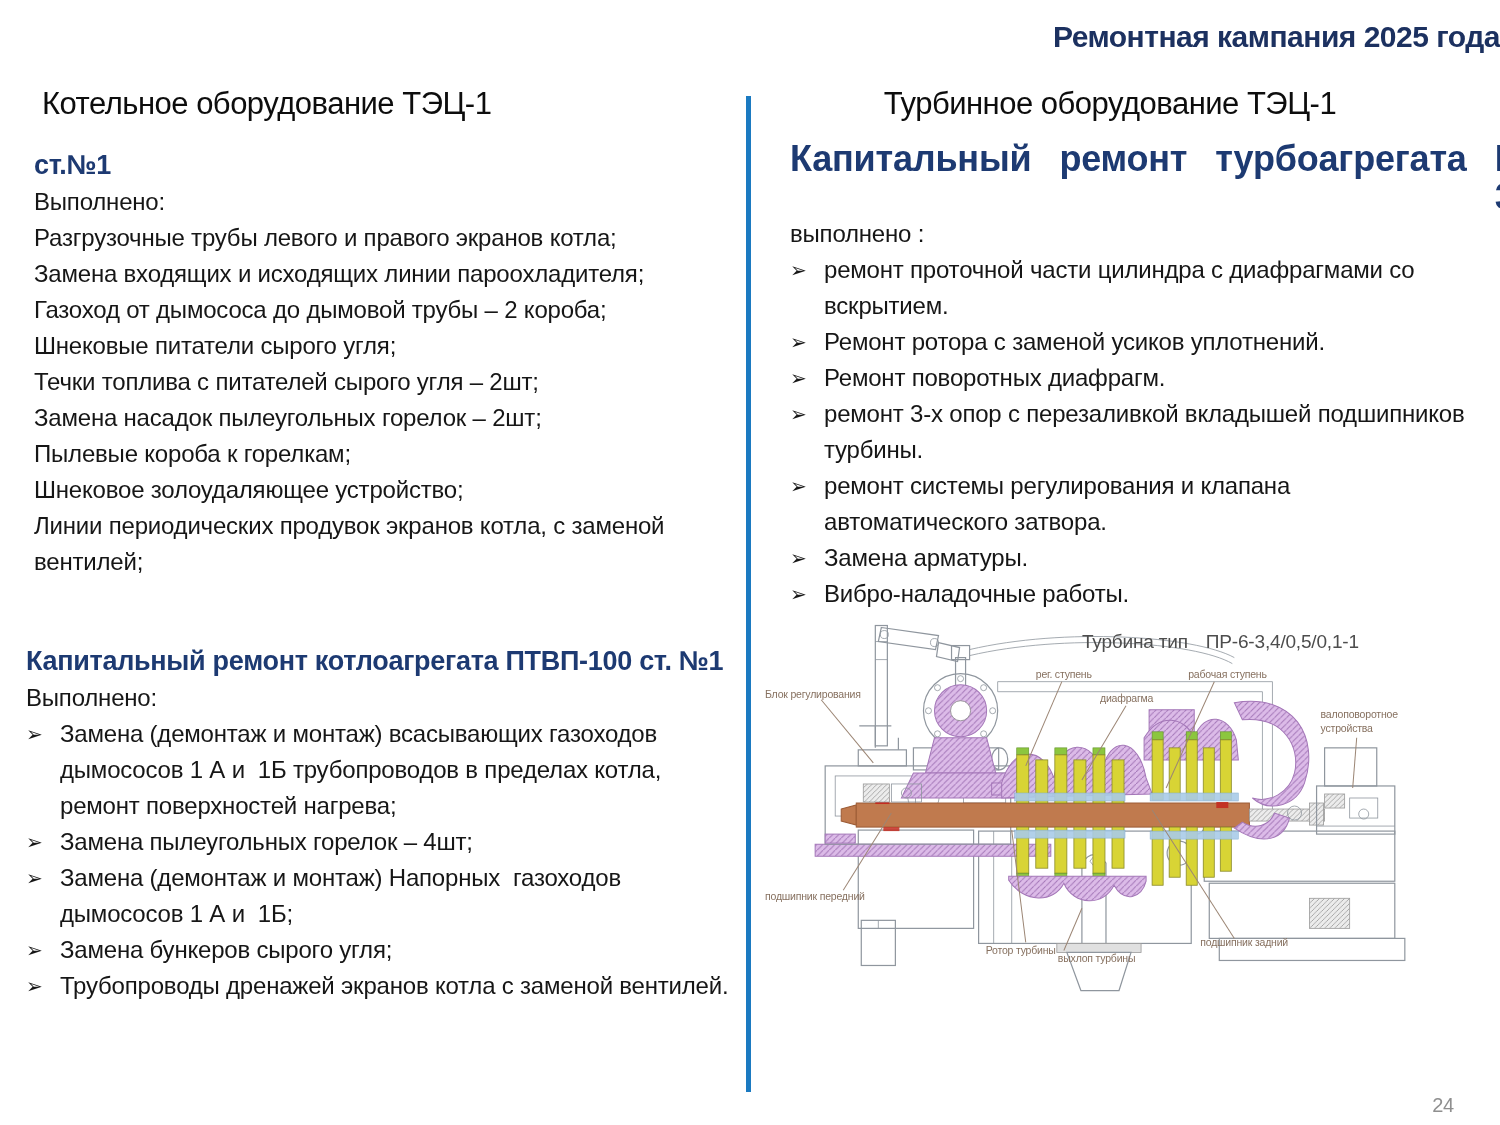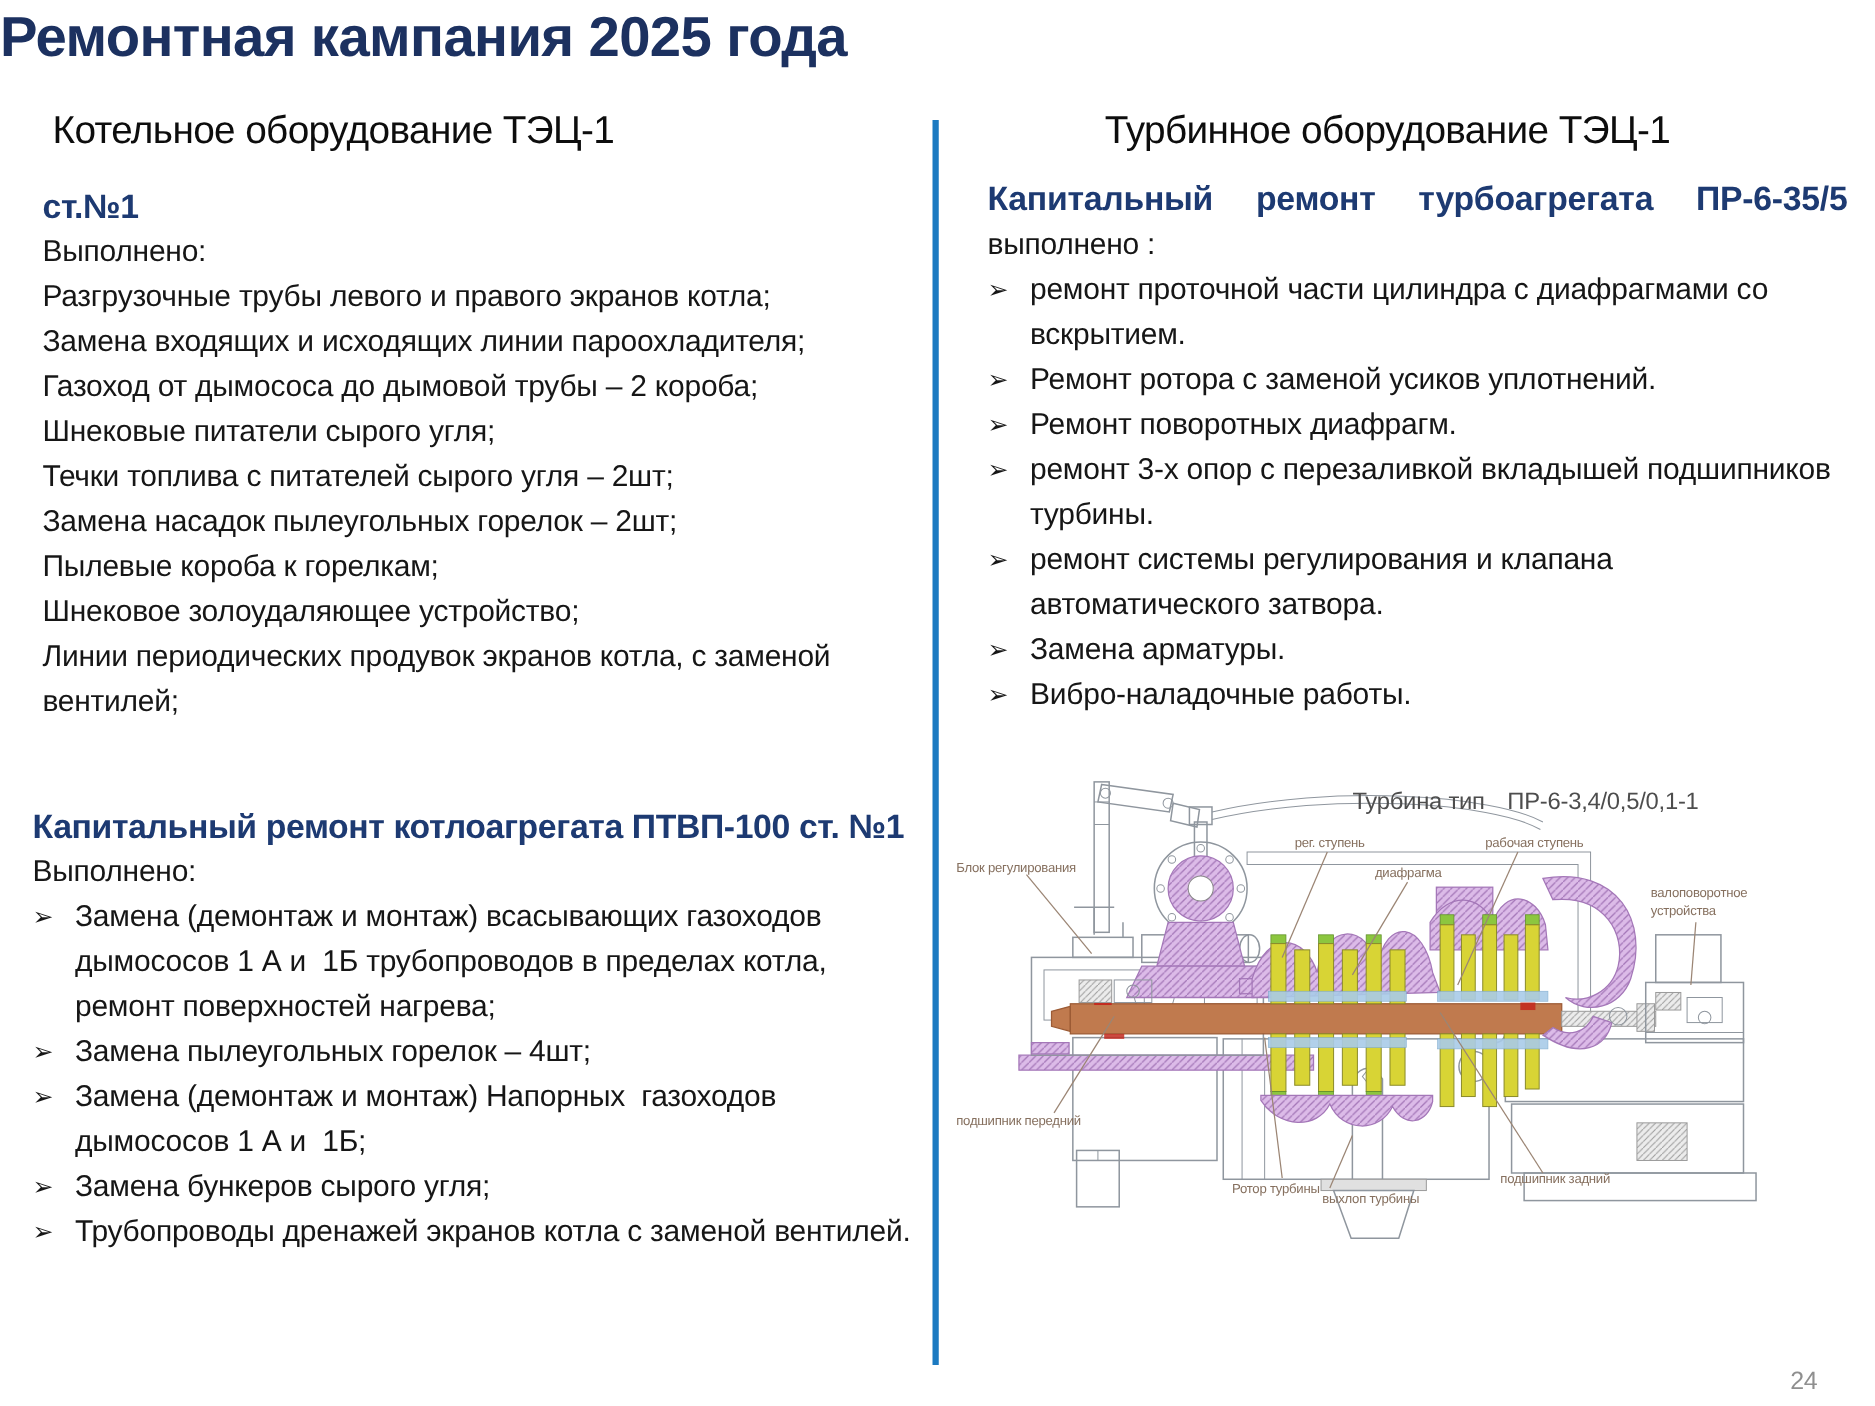--- a/index.html
+++ b/index.html
@@ -18,33 +18,33 @@
     --diagram-label:#86705f;
     --diagram-title-gray:#4d4d4d;
   }
   html,body{margin:0;padding:0;background:#e7e7e7;}
   .slide{
     position:relative;width:1500px;height:1125px;background:#ffffff;overflow:hidden;
     font-family:"Liberation Sans",sans-serif;color:var(--body-black);
     letter-spacing:-0.2px;
   }
   .slide-title{
-    position:absolute;top:4px;left:0;width:100%;text-align:left;
-    font-size:45px;font-weight:bold;color:var(--title-navy);letter-spacing:-0.5px;
+    position:absolute;top:20px;left:0;width:100%;text-align:right;
+    font-size:30px;font-weight:bold;color:var(--title-navy);letter-spacing:-0.5px;
   }
   .divider{position:absolute;left:746px;top:96px;width:5px;height:996px;background:var(--divider-blue);}
   .col-header{font-size:31px;font-weight:normal;color:#0d0d0d;letter-spacing:-0.5px;}
   .left-col-header{position:absolute;left:42px;top:86px;}
   .right-col-header{position:absolute;left:752px;top:86px;width:716px;text-align:center;}
   .sec-heading{font-size:27px;font-weight:bold;color:var(--heading-blue);line-height:38px;letter-spacing:-0.3px;}
   .status{font-size:24px;line-height:36px;}
   .left-sec1{position:absolute;left:34px;top:146px;width:692px;}
   .left-sec2{position:absolute;left:26px;top:642px;width:704px;}
   .right-sec{position:absolute;left:790px;top:140px;width:688px;}
-  .justify-row{display:flex;justify-content:space-between;font-size:27px;font-weight:bold;color:var(--heading-blue);line-height:38px;}
+  .justify-row{display:flex;justify-content:space-between;font-size:36px;font-weight:bold;color:var(--heading-blue);line-height:38px;gap:28px;}
   .plain-line{font-size:24px;line-height:36px;white-space:pre-wrap;}
   .bullet-item{display:flex;font-size:24px;line-height:36px;}
   .bullet-item .marker{width:34px;flex:none;font-size:20px;}
   .bullet-item .txt{flex:1;white-space:pre-wrap;}
   .diagram{position:absolute;left:763px;top:596px;width:702px;height:404px;text-align:center;}
   .page-number{position:absolute;right:46px;bottom:8px;font-size:20px;color:var(--page-gray);}
   
   .ol{fill:none;stroke:var(--diagram-outline);stroke-width:1.2;}
   .ol-thin{fill:none;stroke:var(--diagram-outline);stroke-width:0.8;}
   .purple{fill:url(#purpleHatch);stroke:var(--diagram-purple-dark);stroke-width:1;}

